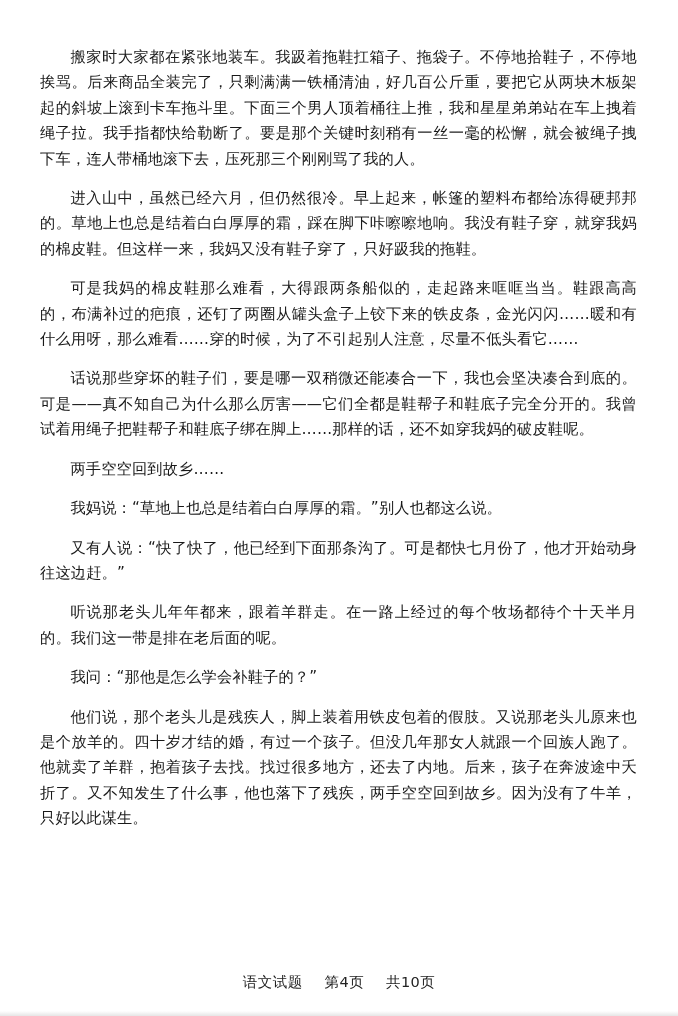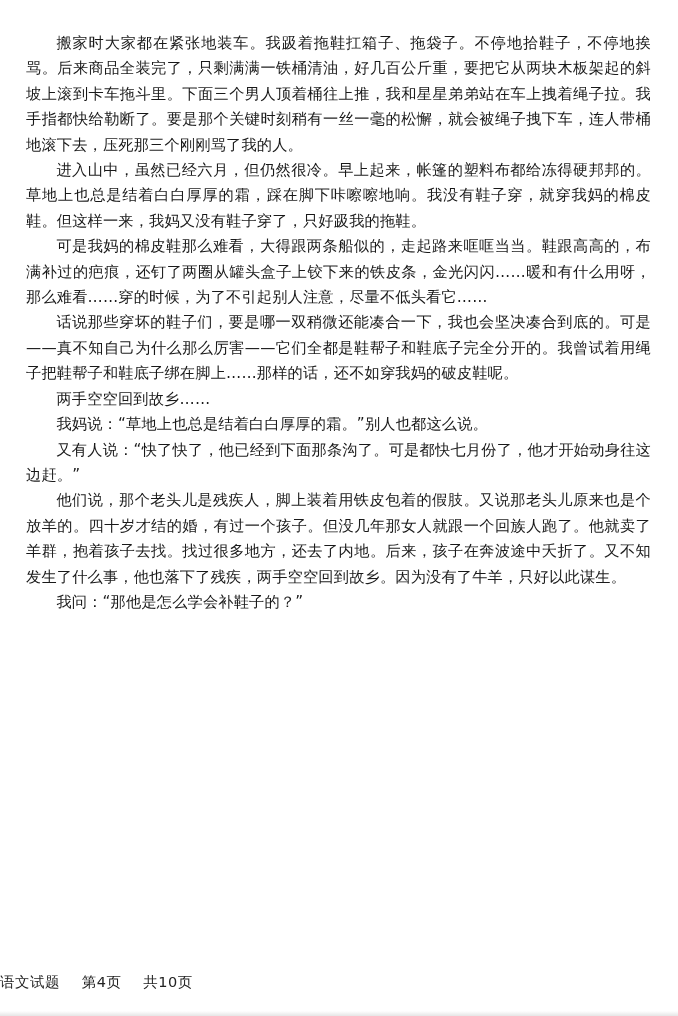--- a/index.html
+++ b/index.html
@@ -25,47 +25,49 @@
     height: 5px;
     background: linear-gradient(to bottom, rgba(0,0,0,0), rgba(0,0,0,0.10));
   }
   .body-text {
     font-size: 15.2px;
     line-height: 25.4px;
     text-align: justify;
     letter-spacing: 0.2px;
   }
   .body-text p {
-    margin: 0;
+    margin: 14px;
     text-indent: 2em;
   }
   .footer {
     position: absolute;
     left: 0;
     bottom: 24px;
     width: 100%;
+    text-align: center;
     font-size: 14.5px;
     color: #222222;
     letter-spacing: 0.5px;
   }
   .footer span { display: inline-block; }
   .footer .gap { width: 1.5em; }
 </style>
 </head>
 <body>
 
 <div class="page">
   <div class="body-text">
     <p>搬家时大家都在紧张地装车。我趿着拖鞋扛箱子、拖袋子。不停地拾鞋子，不停地挨骂。后来商品全装完了，只剩满满一铁桶清油，好几百公斤重，要把它从两块木板架起的斜坡上滚到卡车拖斗里。下面三个男人顶着桶往上推，我和星星弟弟站在车上拽着绳子拉。我手指都快给勒断了。要是那个关键时刻稍有一丝一毫的松懈，就会被绳子拽下车，连人带桶地滚下去，压死那三个刚刚骂了我的人。</p>
     <p>进入山中，虽然已经六月，但仍然很冷。早上起来，帐篷的塑料布都给冻得硬邦邦的。草地上也总是结着白白厚厚的霜，踩在脚下咔嚓嚓地响。我没有鞋子穿，就穿我妈的棉皮鞋。但这样一来，我妈又没有鞋子穿了，只好趿我的拖鞋。</p>
     <p>可是我妈的棉皮鞋那么难看，大得跟两条船似的，走起路来哐哐当当。鞋跟高高的，布满补过的疤痕，还钉了两圈从罐头盒子上铰下来的铁皮条，金光闪闪……暖和有什么用呀，那么难看……穿的时候，为了不引起别人注意，尽量不低头看它……</p>
     <p>话说那些穿坏的鞋子们，要是哪一双稍微还能凑合一下，我也会坚决凑合到底的。可是——真不知自己为什么那么厉害——它们全都是鞋帮子和鞋底子完全分开的。我曾试着用绳子把鞋帮子和鞋底子绑在脚上……那样的话，还不如穿我妈的破皮鞋呢。</p>
     <p>两手空空回到故乡……</p>
     <p>我妈说：“草地上也总是结着白白厚厚的霜。”别人也都这么说。</p>
     <p>又有人说：“快了快了，他已经到下面那条沟了。可是都快七月份了，他才开始动身往这边赶。”</p>
+    <p>听说那老头儿年年都来，跟着羊群走。在一路上经过的每个牧场都待个十天半月的。我们这一带是排在老后面的呢。</p>
+    <p>我问：“那他是怎么学会补鞋子的？”</p>
     <p>他们说，那个老头儿是残疾人，脚上装着用铁皮包着的假肢。又说那老头儿原来也是个放羊的。四十岁才结的婚，有过一个孩子。但没几年那女人就跟一个回族人跑了。他就卖了羊群，抱着孩子去找。找过很多地方，还去了内地。后来，孩子在奔波途中夭折了。又不知发生了什么事，他也落下了残疾，两手空空回到故乡。因为没有了牛羊，只好以此谋生。</p>
-    <p>我问：“那他是怎么学会补鞋子的？”</p>
   </div>
 
   <div class="footer">
     <span>语文试题</span><span class="gap"></span><span>第4页</span><span class="gap"></span><span>共10页</span>
   </div>
 </div>
 
 </body></html>

